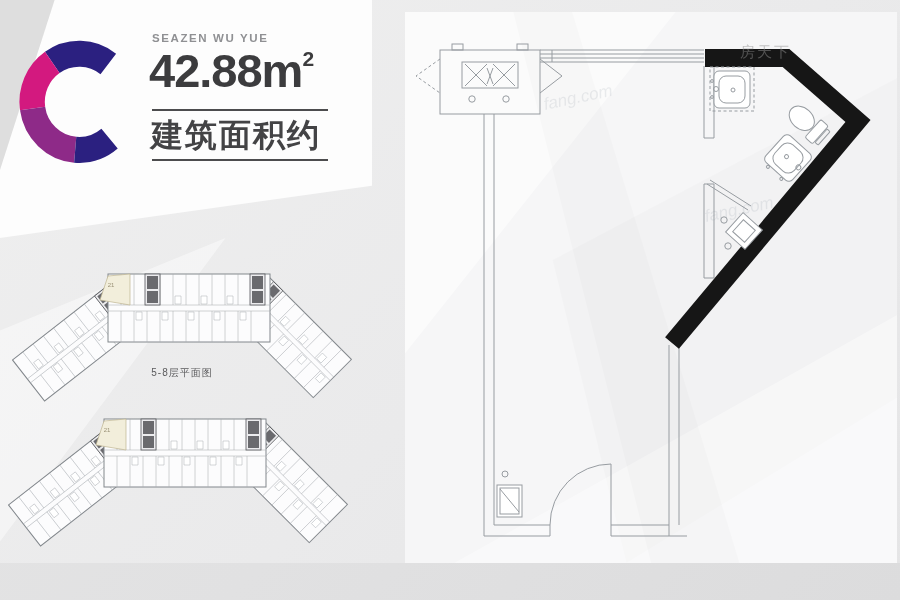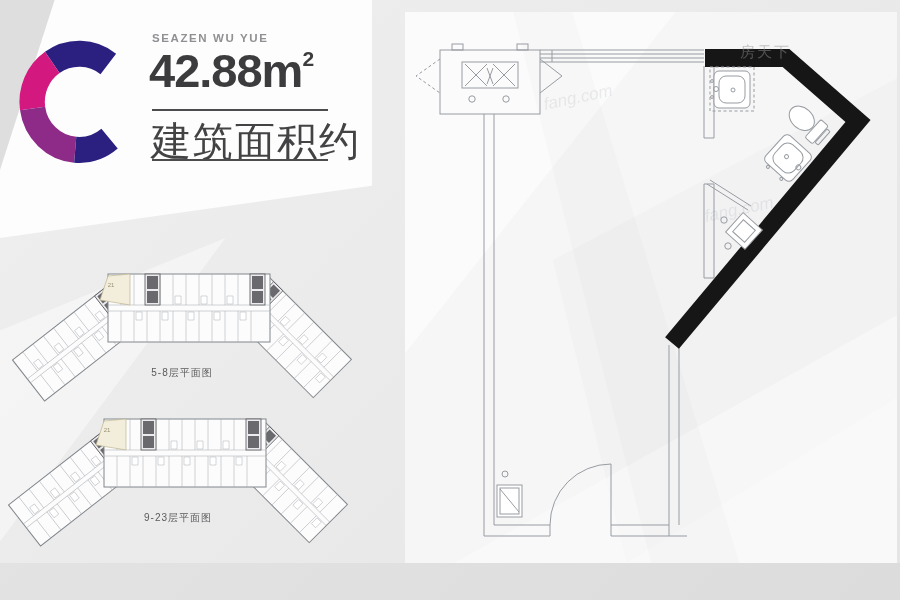--- a/index.html
+++ b/index.html
@@ -15,21 +15,21 @@
   .corner-wedge{position:absolute;left:0;top:0;width:70px;height:170px;
     background:#dedede;clip-path:polygon(0 0,78% 0,0 100%);}
   .c-logo{position:absolute;left:14px;top:26px;}
   .brand{position:absolute;left:152px;top:32px;font-size:11.5px;font-weight:600;
     letter-spacing:1.6px;color:var(--text-gray,#8f9093);}
   .area{position:absolute;left:149px;top:47px;font-size:47px;font-weight:700;
     color:var(--text-dark,#3c3c3e);line-height:1;letter-spacing:-1px;}
   .area sup{font-size:21px;font-weight:700;position:relative;top:-4px;letter-spacing:0;}
   .rule{position:absolute;left:152px;width:176px;height:2px;background:var(--rule,#4c4c4e);}
   .r1{top:109px;} .r2{top:159px;}
-  .area-label{position:absolute;left:151px;top:114px;font-size:40px;font-weight:400;
+  .area-label{position:absolute;left:151px;top:114px;font-size:32px;font-weight:700;
     color:#434345;letter-spacing:2px;}
   
   .plate{position:absolute;width:340px;height:150px;}
   .plate1{left:12px;top:258px;} .plate2{left:8px;top:403px;}
   .plate svg{position:absolute;left:0;top:0;}
   .unit-num{position:absolute;left:88px;top:24px;width:22px;text-align:center;
     font-size:6px;color:#9a9176;}
   .plate-label{position:absolute;left:20px;top:108px;width:300px;text-align:center;
     font-size:10px;color:#5a5a5c;letter-spacing:1px;}
   
@@ -140,21 +140,20 @@
     </svg>
     <div class="unit-num">21</div>
     <div class="plate-label">5-8层平面图</div>
   </div>
 
   <div class="plate plate2">
     <svg width="340" height="150" viewBox="0 0 340 150" xmlns:xlink="http://www.w3.org/1999/xlink">
       <use xlink:href="#plate-sym" href="#plate-sym"></use>
     </svg>
     <div class="unit-num">21</div>
-    <div class="plate-label">9-23层平面图</div>
   </div>
 
   <div class="main-panel">
     <div class="facet f1"></div>
     <div class="facet f2"></div>
     <div class="facet f3"></div>
     <div class="facet f4"></div>
   </div>
 
   <svg class="main-plan" width="492" height="570" viewBox="405 10 492 570">

